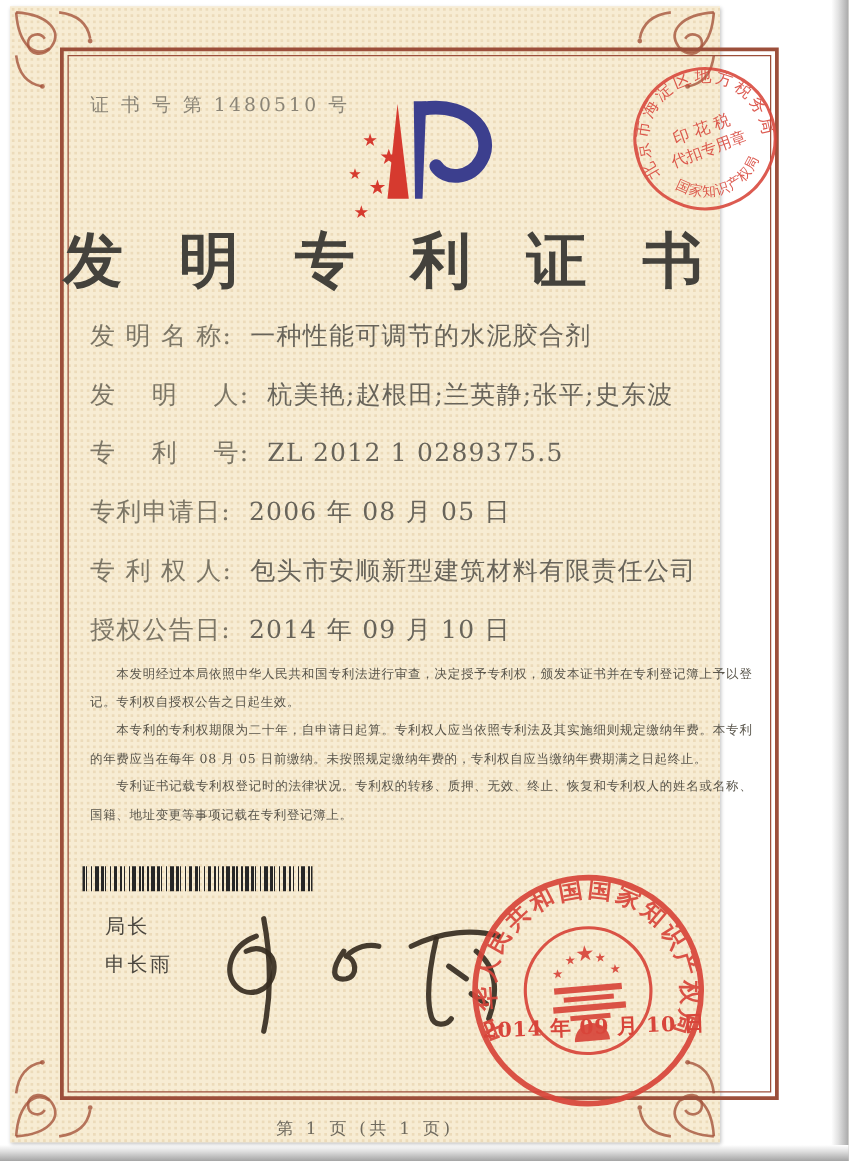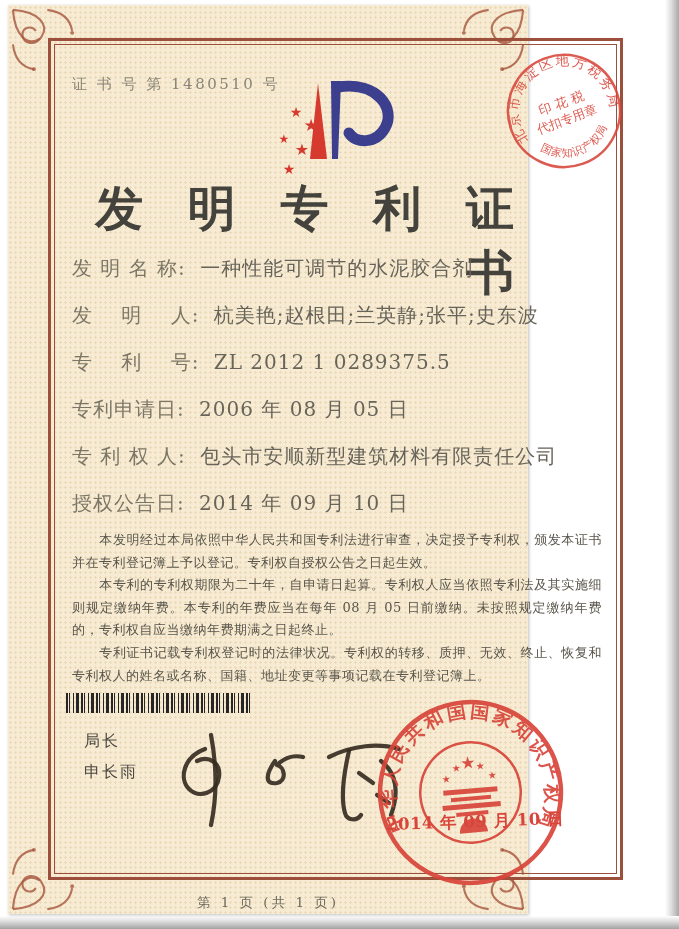--- a/index.html
+++ b/index.html
@@ -8,21 +8,21 @@
     background:#ffffff;
     font-family:"DejaVu Serif","Liberation Serif",serif;
   }
   
   .scan-edge-right{position:absolute;top:0;right:0;width:14px;height:100%;
     background:linear-gradient(to right,#ffffff 0%,#e2e2e2 40%,#a8a8a8 100%);}
   .scan-edge-bottom{position:absolute;left:0;bottom:0;width:100%;height:13px;
     background:linear-gradient(to bottom,#ffffff 0%,#dedede 40%,#a3a3a3 100%);}
   
   .paper{
-    position:absolute;left:8px;top:5px;width:520px;height:909px;
+    position:absolute;left:8px;top:5px;width:568px;height:909px;
     background-color:var(--paper,#f7ecd3);
     background-image:radial-gradient(rgba(196,158,96,0.22) 1px,transparent 1.4px);
     background-size:5px 5px;
     box-shadow:1px 1px 3px rgba(0,0,0,.25);
   }
   .frame{
     position:absolute;left:40px;top:33px;width:569px;height:836px;
     border:3px solid var(--frame,#9c4f3b);
   }
   .frame-inner{
@@ -44,21 +44,21 @@
     position:absolute;left:0;top:172px;width:100%;text-align:right;
     font-size:48px;font-weight:bold;color:#44423c;
     letter-spacing:14px;text-indent:14px;
   }
   .fields{position:absolute;left:64px;top:252px;width:530px;}
   .field-row{font-size:20px;line-height:23px;margin-bottom:24px;white-space:nowrap;}
   .field-label{color:#7c7666;letter-spacing:1px;}
   .field-value{color:#68645a;margin-left:8px;letter-spacing:1px;}
   .body-text{
     position:absolute;left:64px;top:524px;width:530px;
-    font-size:13px;line-height:22.6px;color:#59554b;
+    font-size:10px;line-height:22.6px;color:#59554b;
     text-align:justify;
   }
   .body-text p{margin:0;text-indent:2.1em;letter-spacing:.5px;}
   .barcode{
     position:absolute;left:58px;top:688px;width:184px;height:20px;
     background:repeating-linear-gradient(90deg,
       #262626 0px,#262626 2px,transparent 2px,transparent 3px,
       #262626 3px,#262626 4px,transparent 4px,transparent 7px,
       #262626 7px,#262626 8px,transparent 8px,transparent 10px,
       #262626 10px,#262626 13px,transparent 13px,transparent 15px);

